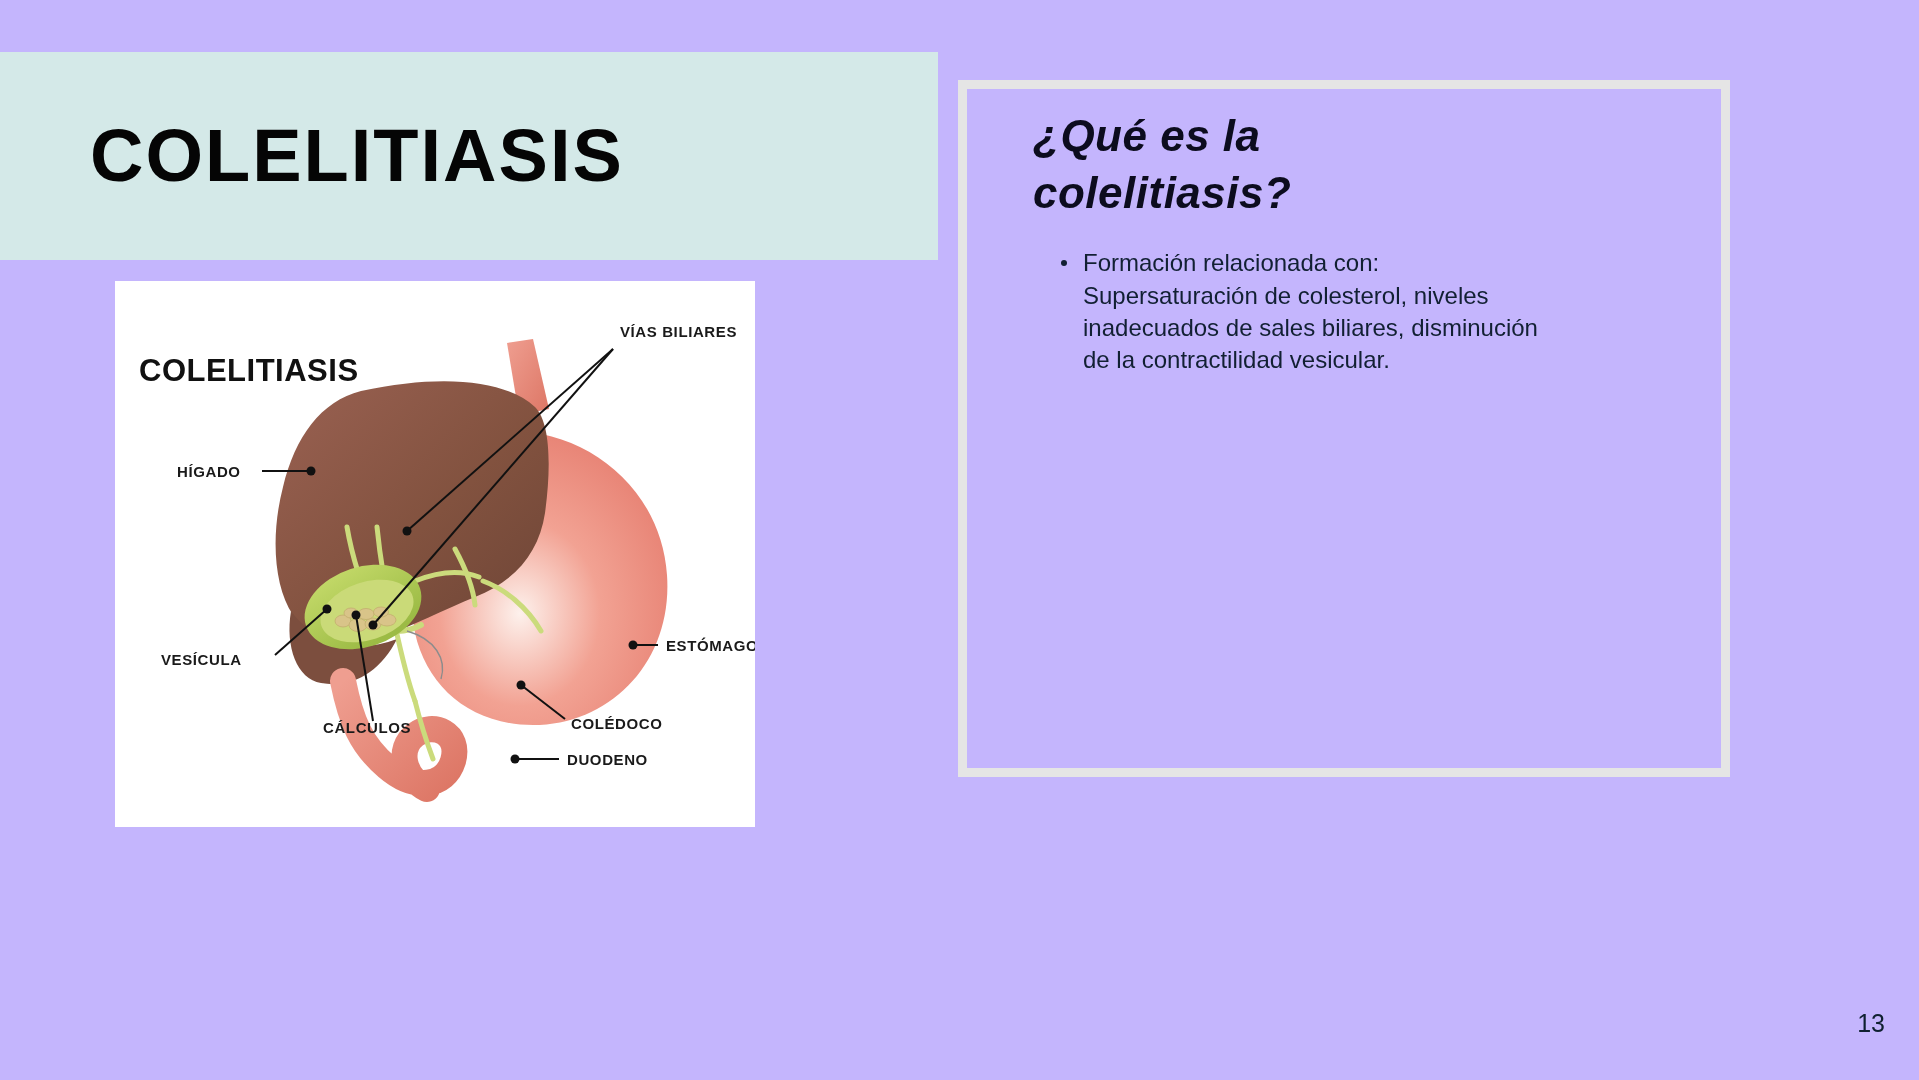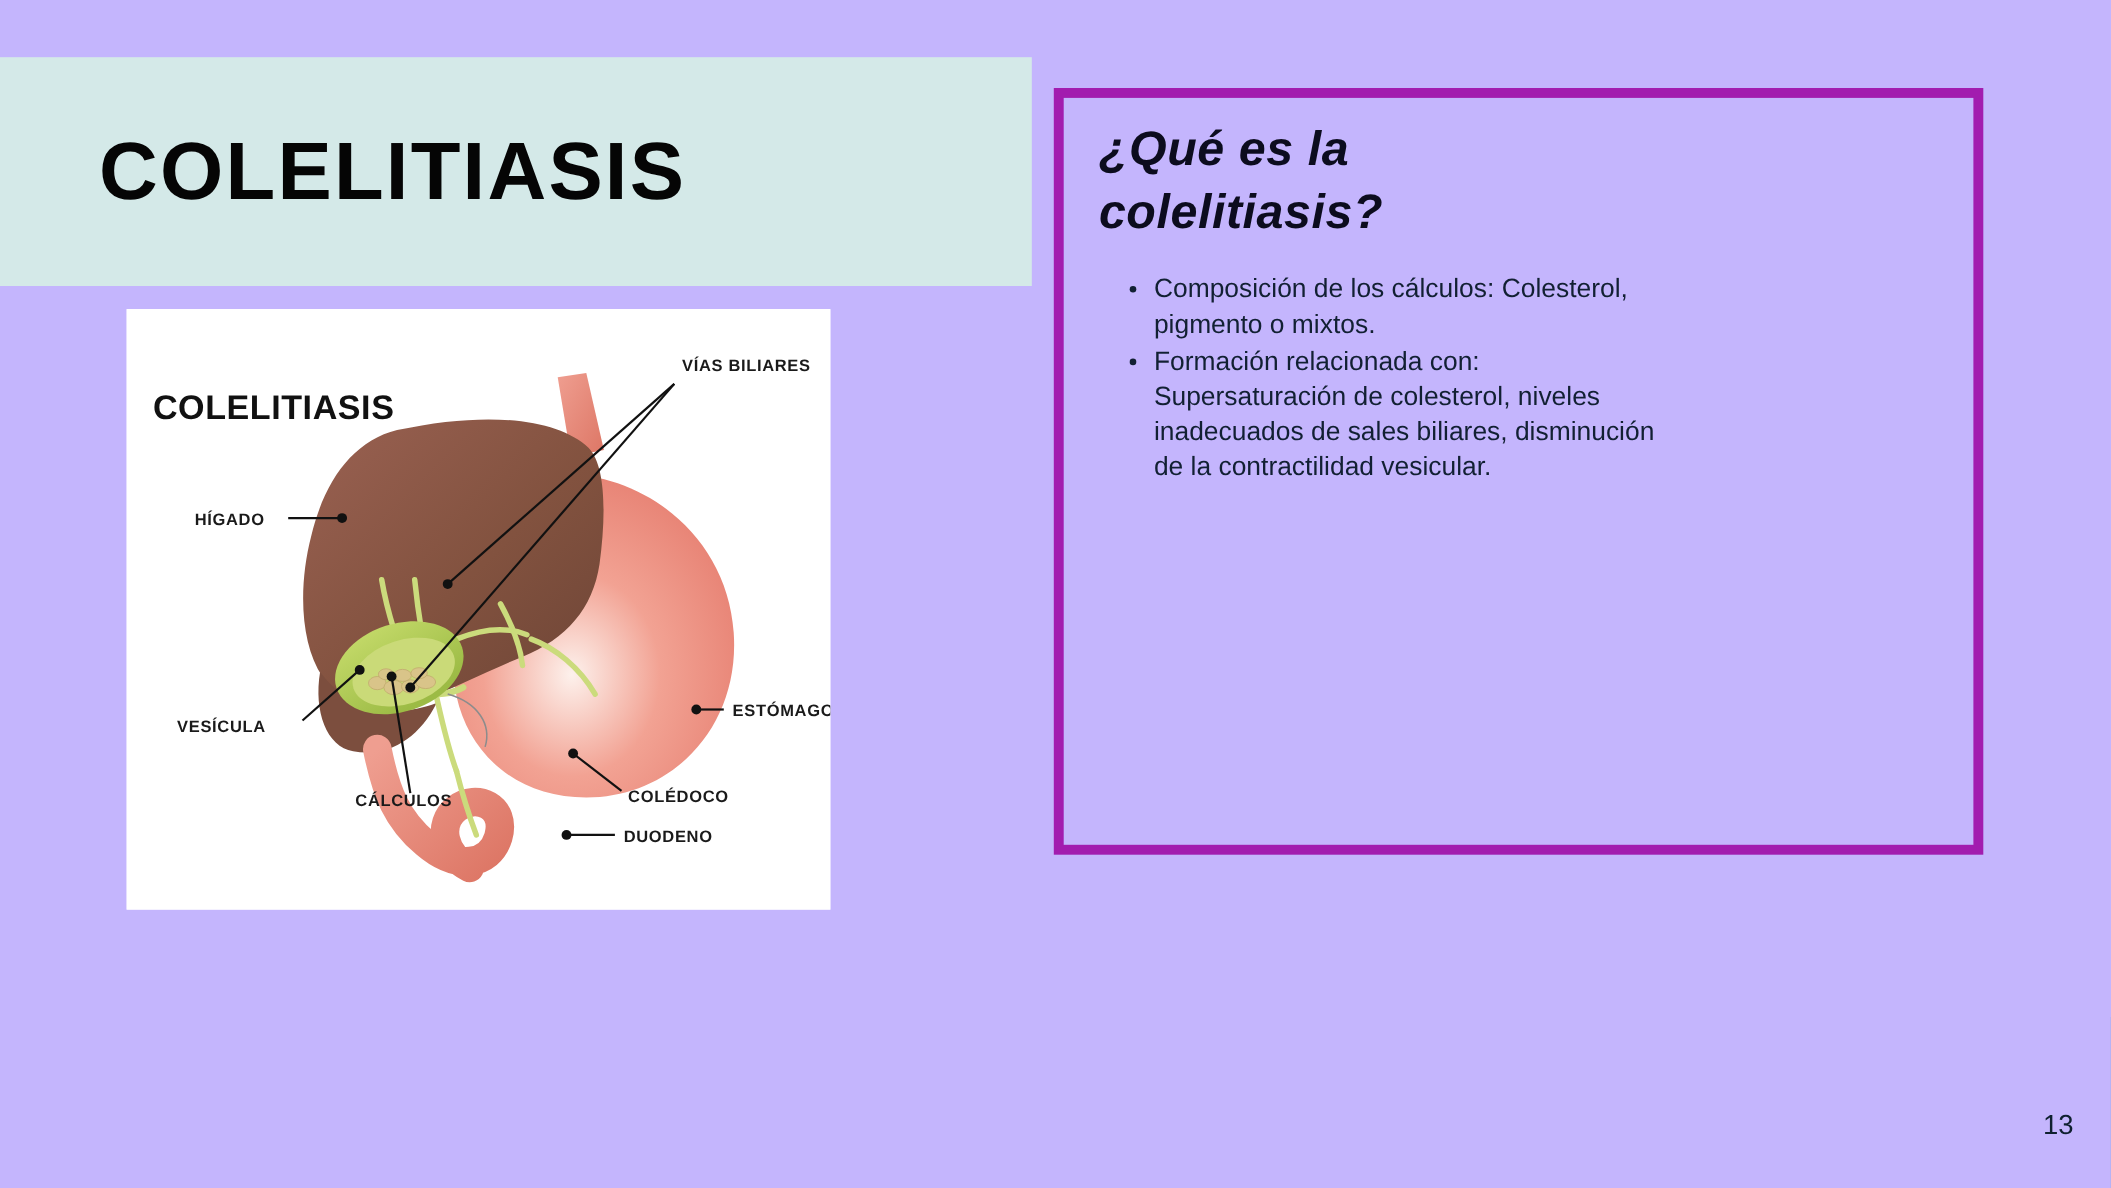--- a/index.html
+++ b/index.html
@@ -57,25 +57,26 @@
     display: block;
     width: 640px;
     height: 546px;
   }
 
   
   .content-box {
     position: absolute;
     left: 958px;
     top: 80px;
-    width: 845px;
+    width: 772px;
     height: 697px;
-    border: 9px solid #a21caf;
+    border: 9px solid #e5e5e5;
     box-sizing: border-box;
     background: transparent;
+    padding-left: 34px;
   }
   .content-heading {
     margin: 18px 0 0 32px;
     width: 360px;
     font-size: 44px;
     font-weight: 700;
     font-style: italic;
     line-height: 1.3;
     color: #0c0c1e;
     letter-spacing: 0.5px;
@@ -255,20 +256,19 @@
       <text class="dlabel" x="551" y="370">ESTÓMAGO</text>
       <text class="dlabel" x="456" y="448">COLÉDOCO</text>
       <text class="dlabel" x="452" y="484">DUODENO</text>
     </svg>
   </div>
 
   <div class="content-box">
     <div class="content-heading">¿Qué es la colelitiasis?</div>
 
     <ul class="bullets">
-      <li>Composición de los cálculos: Colesterol, pigmento o mixtos.</li>
       <li>Formación relacionada con: Supersaturación de colesterol, niveles inadecuados de sales biliares, disminución de la contractilidad vesicular.</li>
     </ul>
   </div>
 
   <div class="page-number">13</div>
 
 </div>
 
 </body></html>

